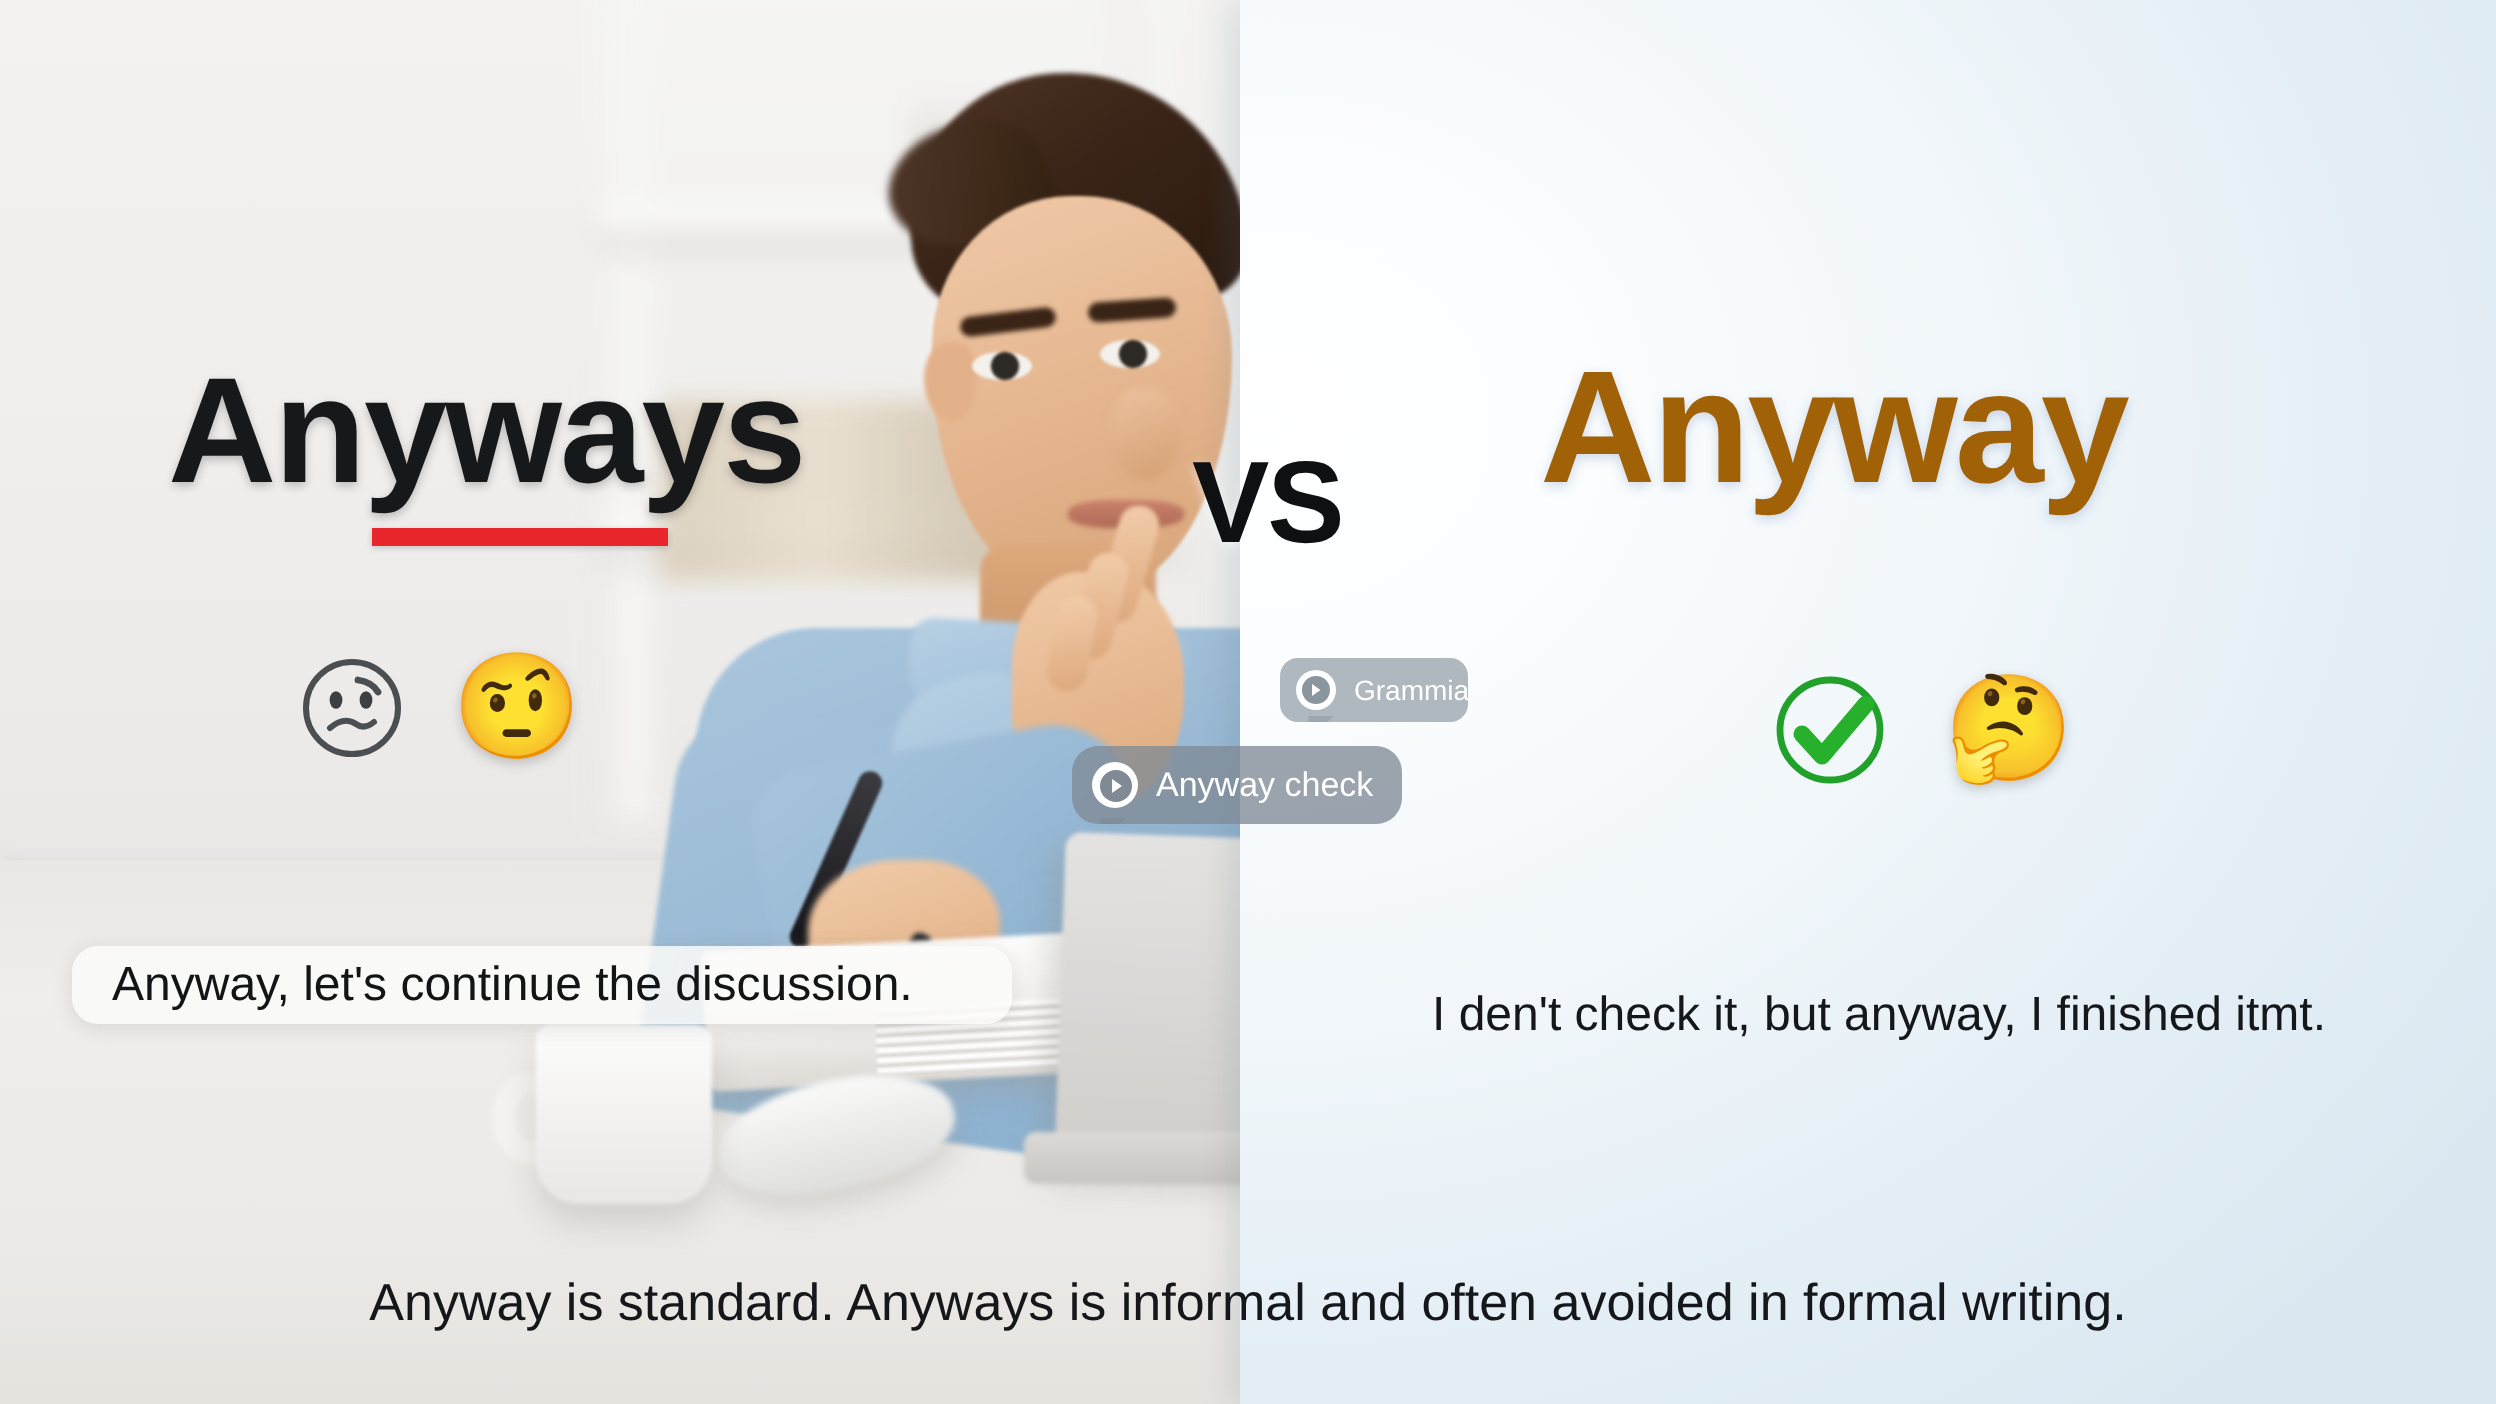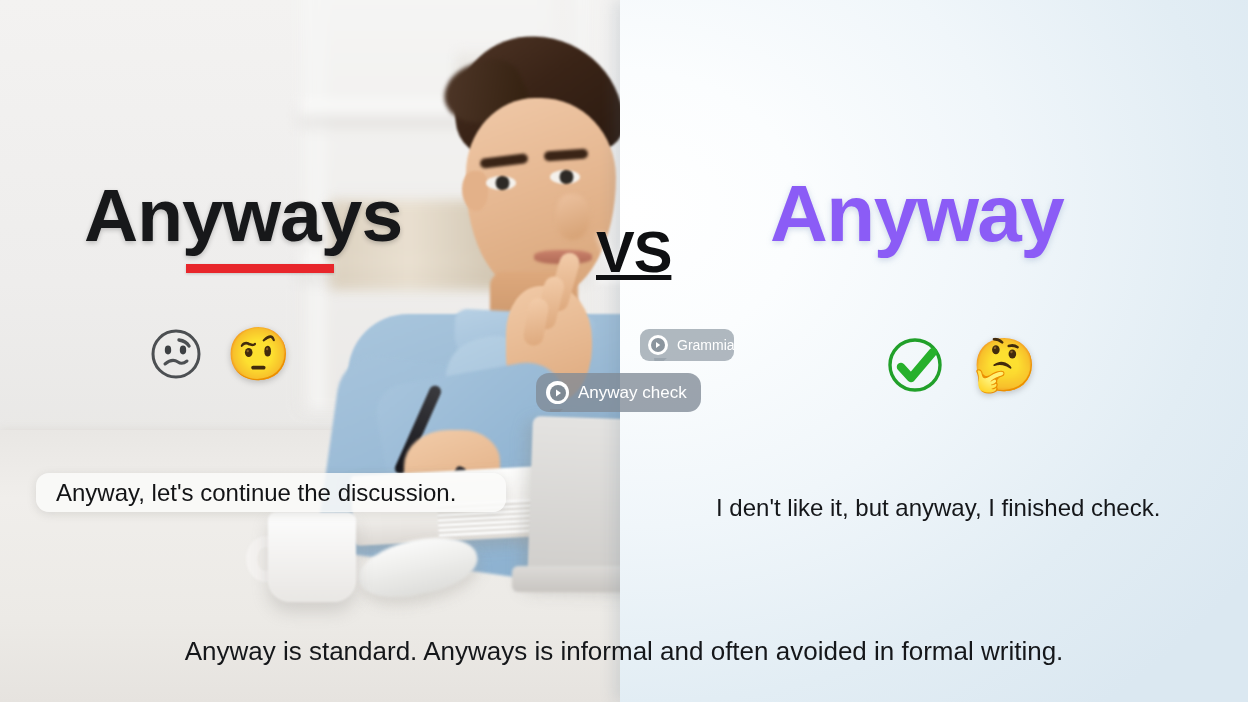--- a/index.html
+++ b/index.html
@@ -279,26 +279,25 @@
     position:absolute; left:186px; top:264px;
     width:148px; height:9px;
     background:#e8262b;
     box-shadow:0 1px 3px rgba(0,0,0,.18);
   }
   .vs-label {
     position:absolute; left:596px; top:218px;
     font-size:58px; font-weight:bold; color:#0f1012;
     letter-spacing:-1px;
     text-shadow:0 2px 6px rgba(255,255,255,.55);
-    text-decoration:underline;
   }
   .title-right {
     position:absolute; left:770px; top:168px;
     font-size:80px; font-weight:bold; letter-spacing:-1.5px;
-    color:#8b5cf6;
+    color:#a16207;
     text-shadow:0 2px 6px rgba(120,150,190,.35);
     white-space:nowrap;
   }
 
   
   .icon-row-left {
     position:absolute; left:148px; top:326px;
     display:flex; align-items:center; gap:22px;
   }
   .icon-row-right {
@@ -483,17 +482,17 @@
         <path d="M6 4.5 l5 3.5 l-5 3.5 z" fill="#ffffff"></path>
       </svg>
     </span>
     <span>Anyway check</span>
   </div>
 
   <div class="caption-bubble">
     <span>Anyway, let's continue the discussion.</span>
   </div>
 
-  <div class="sentence-right">I den't like it, but anyway, I finished check.</div>
+  <div class="sentence-right">I den't check it, but anyway, I finished itmt.</div>
 
   <div class="footer-caption">Anyway is standard. Anyways is informal and often avoided in formal writing.</div>
 
 </div>
 
 </body></html>

